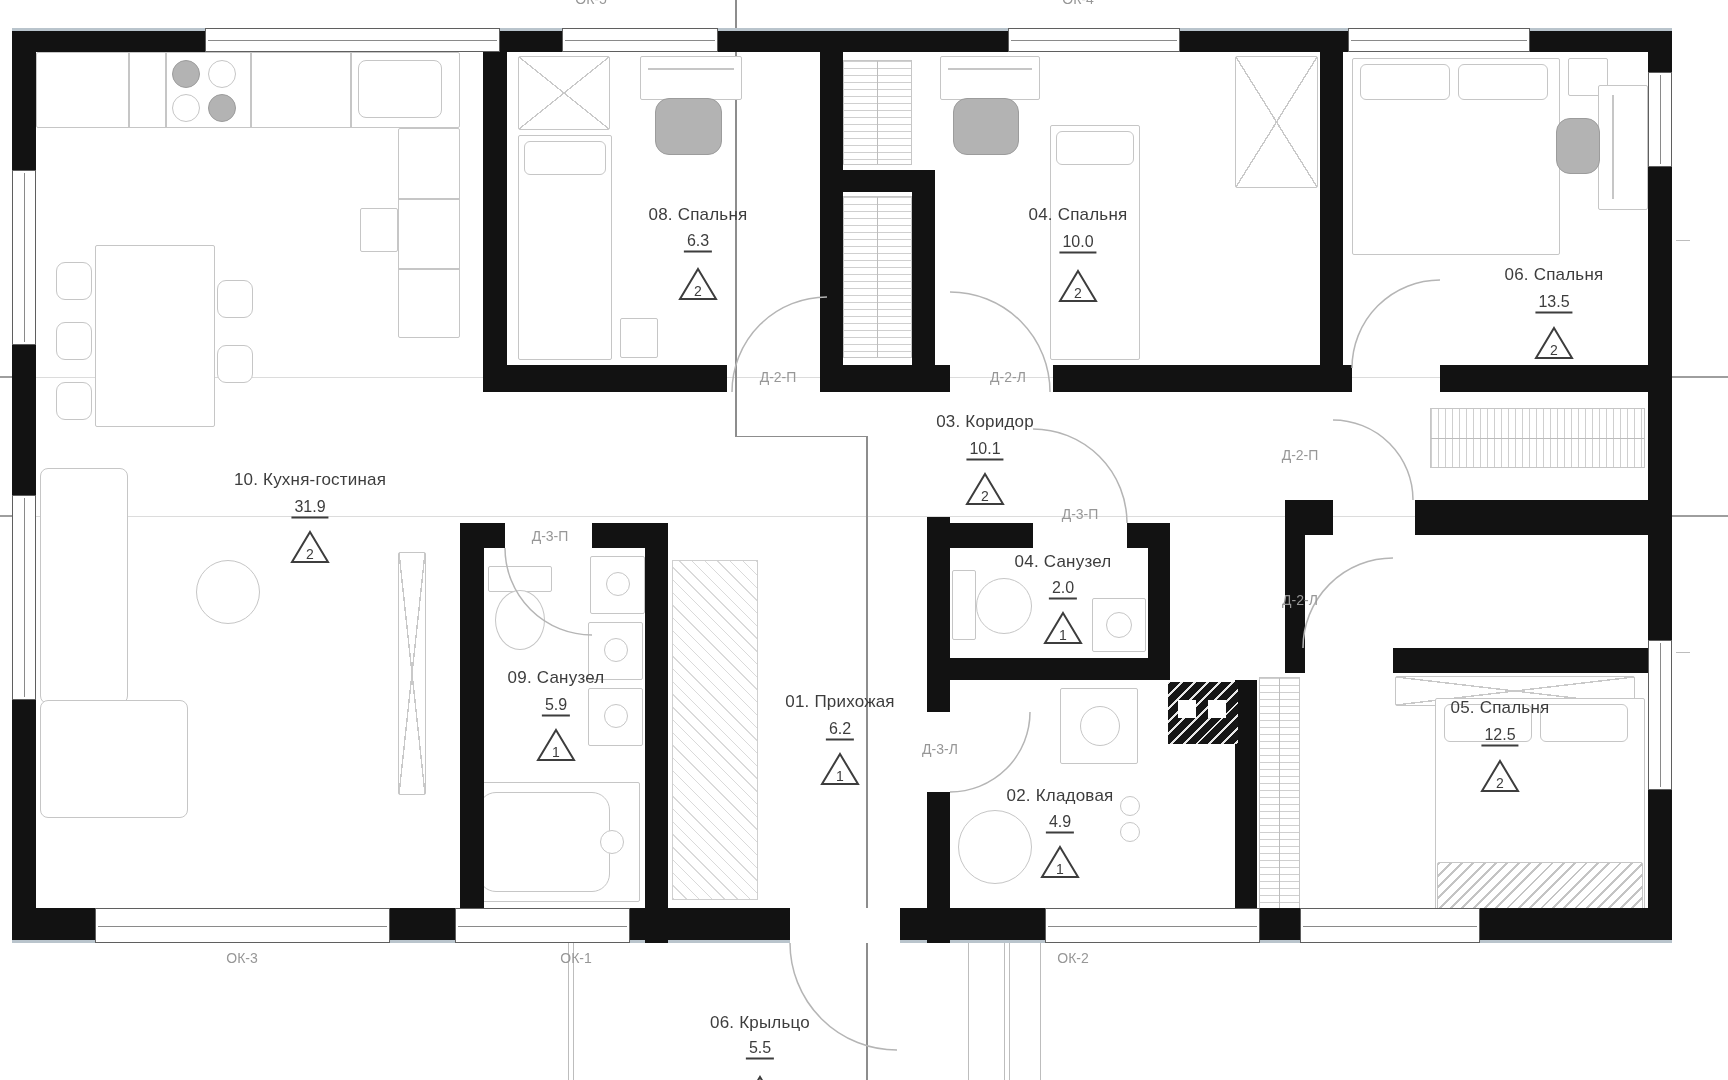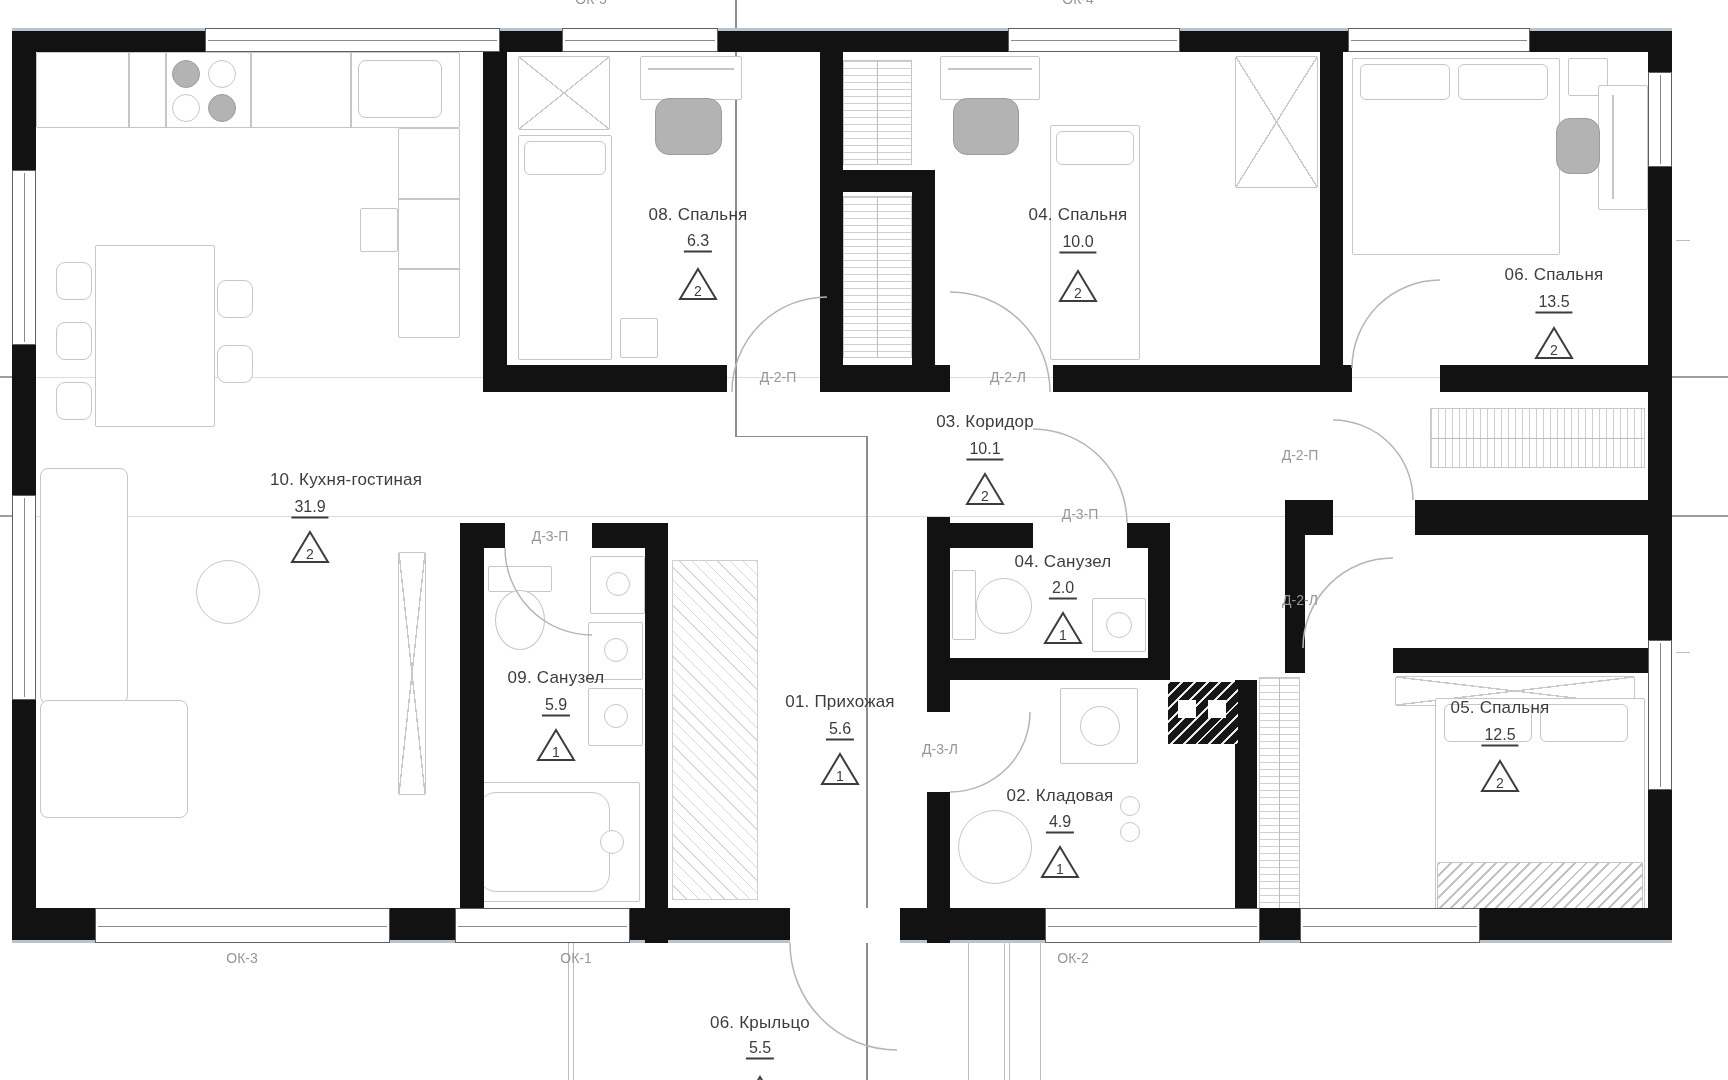--- a/index.html
+++ b/index.html
@@ -224,21 +224,21 @@
       <path d="M 1352 368 A 88 88 0 0 1 1440 280"></path>
       <path d="M 1333 420 A 80 80 0 0 1 1413 500"></path>
       <path d="M 1303 648 A 90 90 0 0 1 1393 558"></path>
       <path d="M 505 548 A 87 87 0 0 0 592 635"></path>
       <path d="M 1127 523 A 94 94 0 0 0 1033 429"></path>
       <path d="M 1030 712 A 80 80 0 0 1 950 792"></path>
       <path d="M 790 943 A 107 107 0 0 0 897 1050"></path>
     </g>
   </svg>
 
-  <div class="lbl" style="left:310px;top:480px;margin-left:36px;">10. Кухня-гостиная</div>
+  <div class="lbl" style="left:310px;top:480px;">10. Кухня-гостиная</div>
   <div class="areaWrap" style="left:310px;top:508px;"><span class="area">31.9</span></div>
   <svg class="tri" style="left:310px;top:547px;" width="42" height="36">
       <path d="M21 3 L39 33 L3 33 Z" fill="none" stroke="#3d3d3d" stroke-width="2"></path>
       <text x="21" y="30" font-size="14" text-anchor="middle" fill="#3d3d3d">2</text>
     </svg>
 
   <div class="lbl" style="left:698px;top:215px;">08. Спальня</div>
   <div class="areaWrap" style="left:698px;top:242px;"><span class="area">6.3</span></div>
   <svg class="tri" style="left:698px;top:284px;" width="42" height="36">
       <path d="M21 3 L39 33 L3 33 Z" fill="none" stroke="#3d3d3d" stroke-width="2"></path>
@@ -274,21 +274,21 @@
     </svg>
 
   <div class="lbl" style="left:556px;top:678px;">09. Санузел</div>
   <div class="areaWrap" style="left:556px;top:706px;"><span class="area">5.9</span></div>
   <svg class="tri" style="left:556px;top:745px;" width="42" height="36">
       <path d="M21 3 L39 33 L3 33 Z" fill="none" stroke="#3d3d3d" stroke-width="2"></path>
       <text x="21" y="30" font-size="14" text-anchor="middle" fill="#3d3d3d">1</text>
     </svg>
 
   <div class="lbl" style="left:840px;top:702px;">01. Прихожая</div>
-  <div class="areaWrap" style="left:840px;top:730px;"><span class="area">5.6</span></div>
+  <div class="areaWrap" style="left:840px;top:730px;"><span class="area">6.2</span></div>
   <svg class="tri" style="left:840px;top:769px;" width="42" height="36">
       <path d="M21 3 L39 33 L3 33 Z" fill="none" stroke="#3d3d3d" stroke-width="2"></path>
       <text x="21" y="30" font-size="14" text-anchor="middle" fill="#3d3d3d">1</text>
     </svg>
 
   <div class="lbl" style="left:1060px;top:796px;">02. Кладовая</div>
   <div class="areaWrap" style="left:1060px;top:823px;text-align:center;"><span class="area">4.9</span></div>
   <svg class="tri" style="left:1060px;top:862px;" width="42" height="36">
       <path d="M21 3 L39 33 L3 33 Z" fill="none" stroke="#3d3d3d" stroke-width="2"></path>
       <text x="21" y="30" font-size="14" text-anchor="middle" fill="#3d3d3d">1</text>

